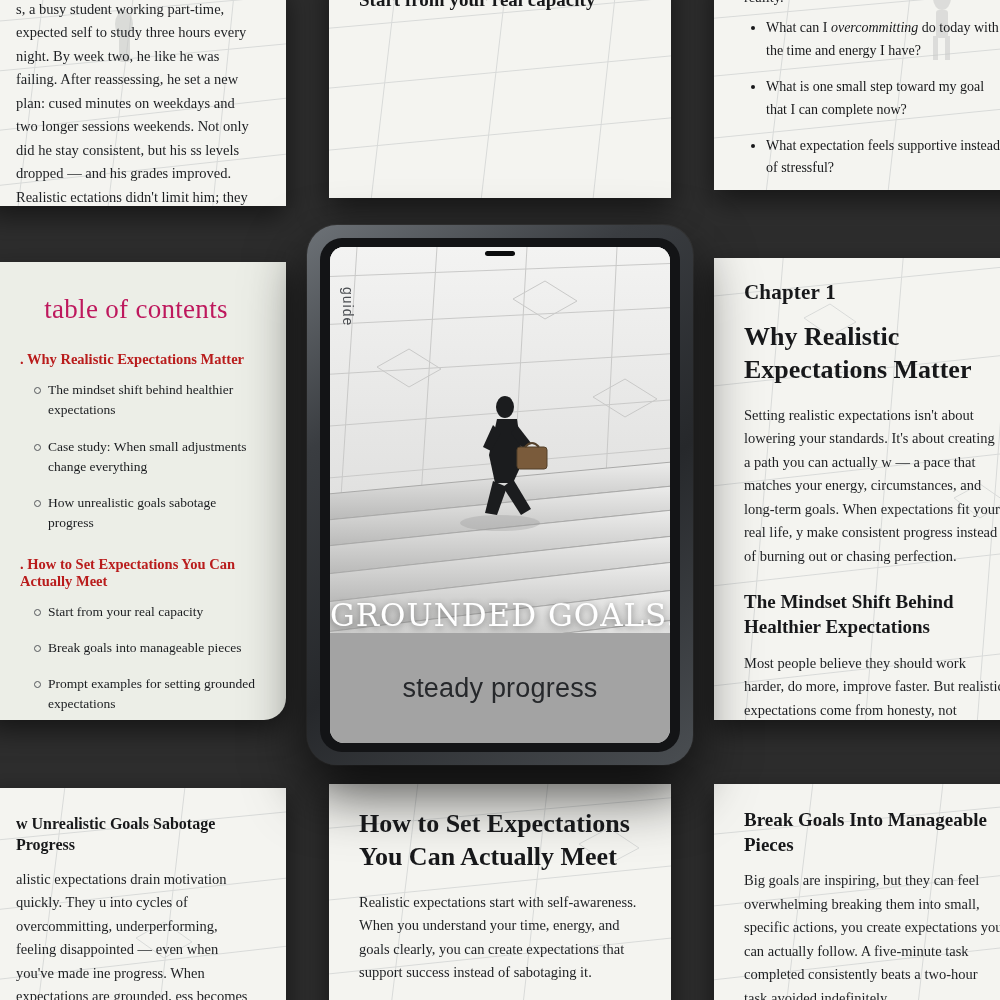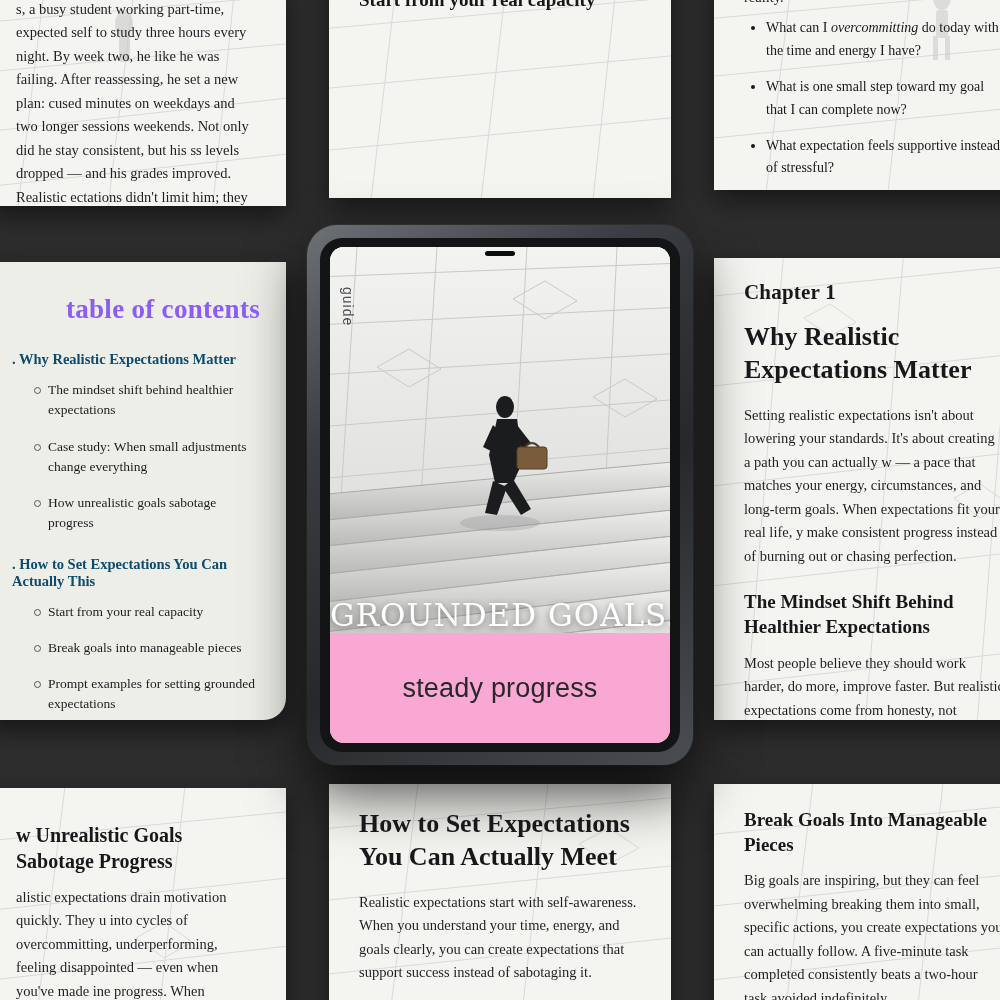--- a/index.html
+++ b/index.html
@@ -86,31 +86,31 @@
               background: #eceee7; border-radius: 0 0 22px 0; }
   #card-chap1 { left: 714px; top: 258px; width: 320px; height: 462px; }
 
   #card-bl { left: -14px; top: 788px; width: 300px; height: 232px; }
   #card-bm { left: 329px; top: 784px; width: 342px; height: 236px; }
   #card-br { left: 714px; top: 784px; width: 320px; height: 236px; }
 
   
   .toc-title {
     font-size: 27px;
-    text-align: right;
+    text-align: center;
     letter-spacing: .3px;
     margin: 10px 0 26px 0;
-    font-weight: bold;
-    color: #8b5cf6;
+    font-weight: normal;
+    color: #be185d;
   }
   .toc-sec {
     font-size: 14.5px;
     font-weight: bold;
-    margin: 0 0 12px 0;
-    color: #0c4a6e;
+    margin: 0 0 12px 8px;
+    color: #b91c1c;
   }
   .toc-list {
     list-style: none;
     margin: 0 0 22px 0;
     padding: 0 0 0 22px;
   }
   .toc-list li {
     position: relative;
     font-size: 13.5px;
     line-height: 1.5;
@@ -174,21 +174,21 @@
     font-family: "DejaVu Serif", serif;
     font-size: 31px;
     letter-spacing: 1px;
     color: #ffffff;
     text-shadow: 0 2px 7px rgba(0,0,0,.45);
     white-space: nowrap;
   }
   .cover-bottom {
     position: absolute;
     left: 0; right: 0; bottom: 0; height: 110px;
-    background: #f9a8d4;
+    background: #a3a3a3;
     display: flex;
     align-items: center;
     justify-content: center;
   }
   .cover-sub {
     font-family: "Liberation Sans", sans-serif;
     font-size: 27px;
     color: #26282b;
     letter-spacing: .2px;
   }
@@ -277,21 +277,21 @@
     <div class="inner" style="padding:22px 26px;">
       <h2 class="toc-title">table of contents</h2>
 
       <p class="toc-sec">. Why Realistic Expectations Matter</p>
       <ul class="toc-list">
         <li>The mindset shift behind healthier expectations</li>
         <li>Case study: When small adjustments change everything</li>
         <li>How unrealistic goals sabotage progress</li>
       </ul>
 
-      <p class="toc-sec">. How to Set Expectations You Can Actually This</p>
+      <p class="toc-sec">. How to Set Expectations You Can Actually Meet</p>
       <ul class="toc-list">
         <li>Start from your real capacity</li>
         <li>Break goals into manageable pieces</li>
         <li>Prompt examples for setting grounded expectations</li>
       </ul>
     </div>
   </div>
 
   <div class="page" id="card-chap1">
     <svg class="bgimg" viewBox="0 0 320 462" preserveAspectRatio="none">
@@ -328,21 +328,21 @@
       <g class="arch-lines">
         <line x1="-20" y1="55" x2="320" y2="22"></line>
         <line x1="-20" y1="125" x2="320" y2="88"></line>
         <line x1="-20" y1="195" x2="320" y2="156"></line>
         <line x1="80" y1="-10" x2="48" y2="250"></line>
         <line x1="200" y1="-10" x2="170" y2="250"></line>
         <polyline points="150,150 178,134 206,154 178,170 150,150"></polyline>
       </g>
     </svg>
     <div class="inner" style="padding-top:26px;">
-      <h3 class="h-sub" style="margin-top:8px;font-size:20px;">w Unrealistic Goals Sabotage Progress</h3>
+      <h3 class="h-sub" style="margin-top:0;font-size:16px;">w Unrealistic Goals Sabotage Progress</h3>
       <p class="body-p">alistic expectations drain motivation quickly. They u into cycles of overcommitting, underperforming, feeling disappointed — even when you've made ine progress. When expectations are grounded, ess becomes achievable and repeatable, not accidental hausting.</p>
     </div>
   </div>
 
   <div class="page" id="card-bm">
     <svg class="bgimg" viewBox="0 0 342 236" preserveAspectRatio="none">
       <g class="arch-lines">
         <line x1="-20" y1="46" x2="362" y2="12"></line>
         <line x1="-20" y1="118" x2="362" y2="80"></line>
         <line x1="-20" y1="192" x2="362" y2="152"></line>

